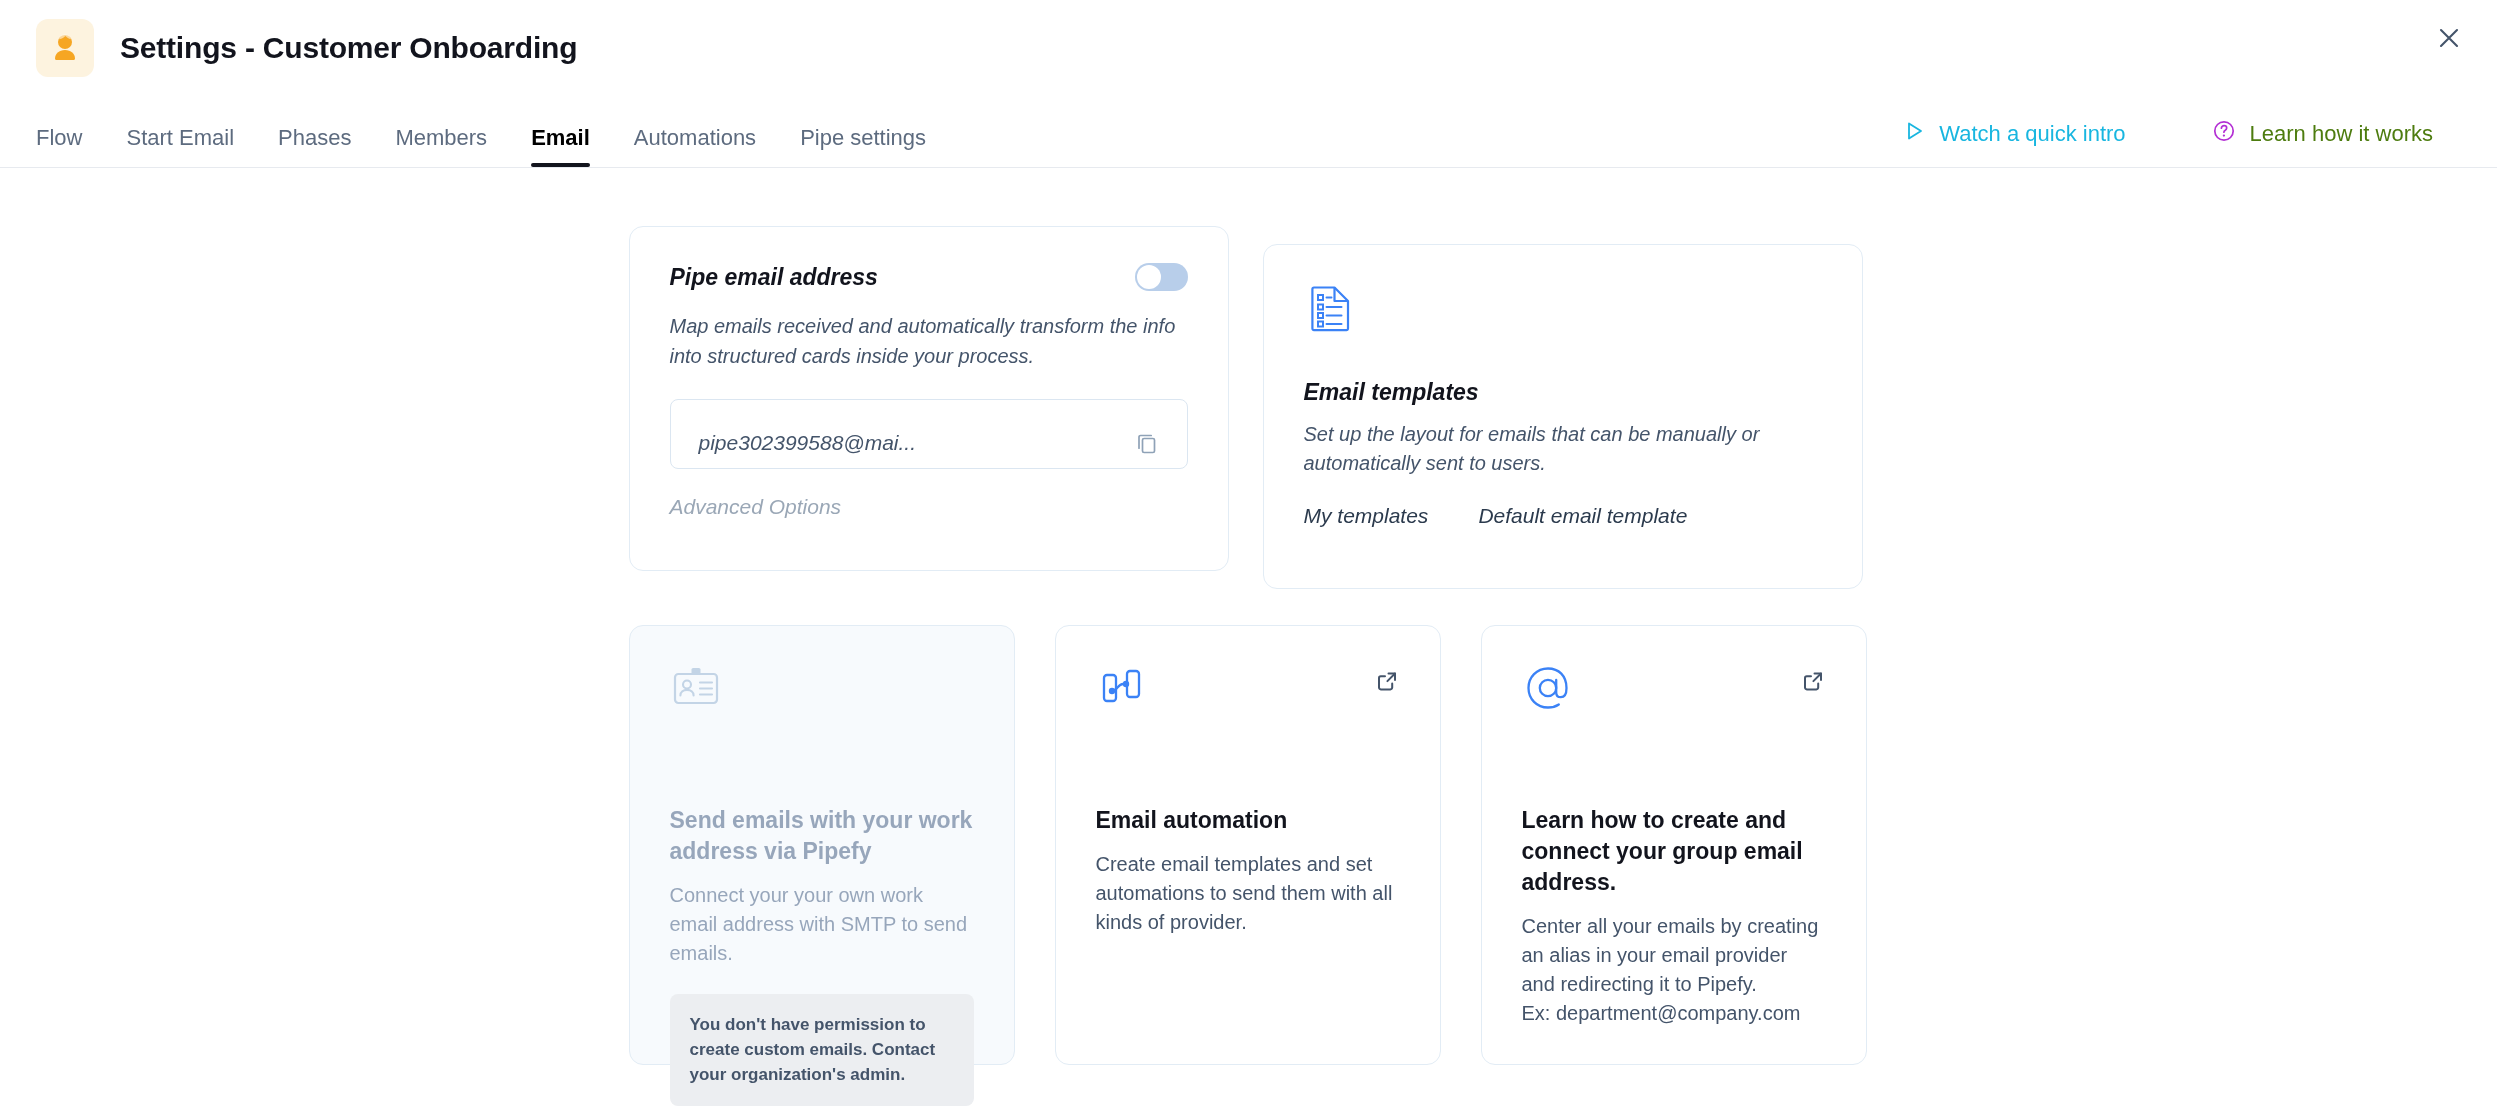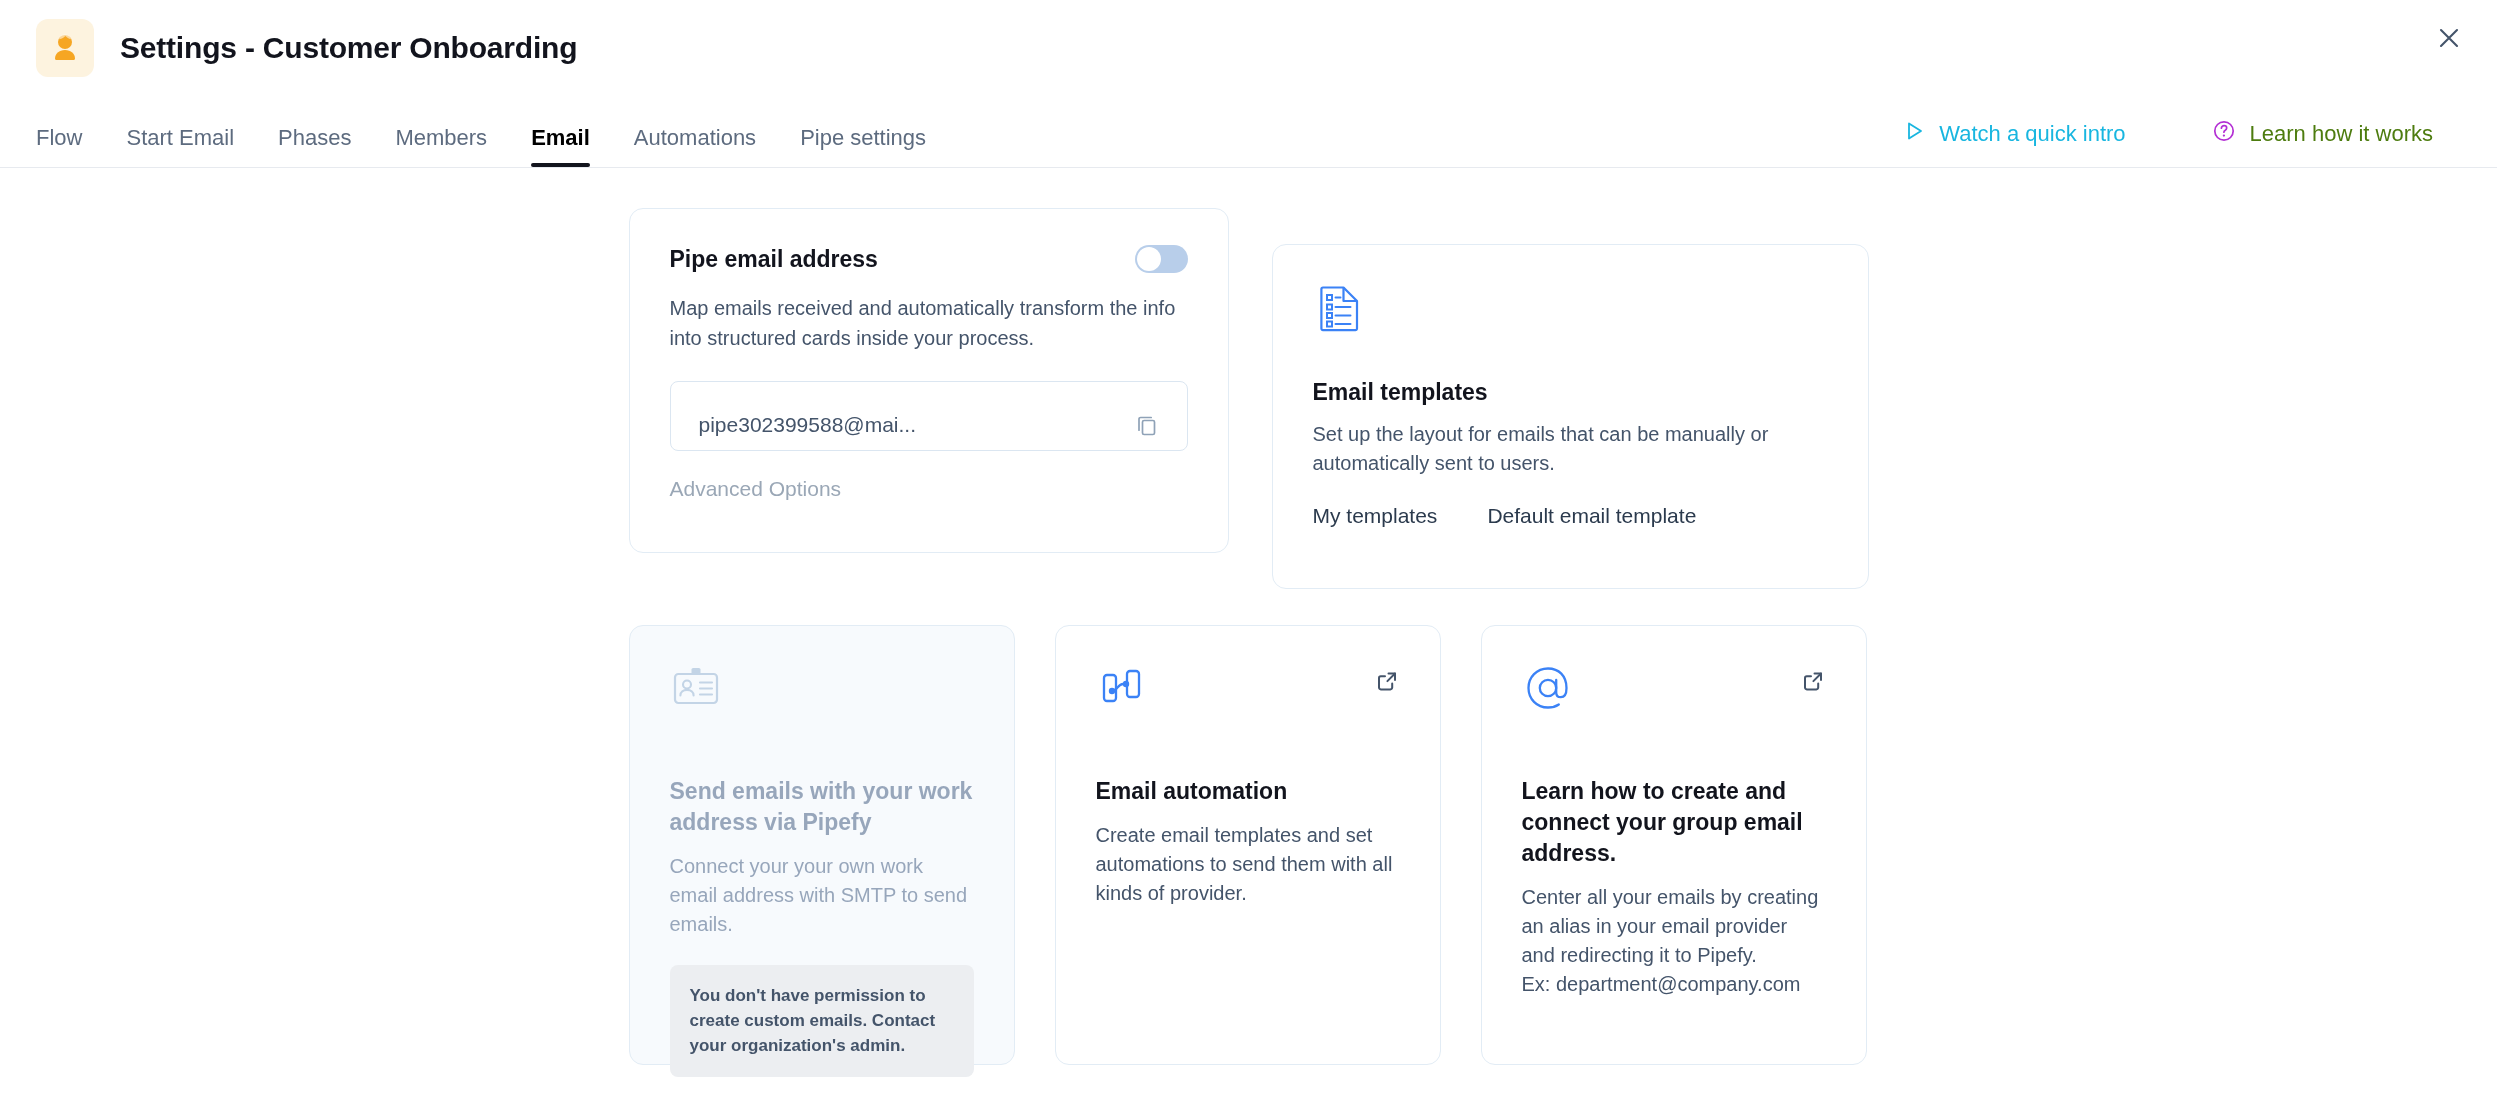--- a/index.html
+++ b/index.html
@@ -116,22 +116,23 @@
     height: calc(1115px - 96px - 72px);
     padding-top: 40px;
   }
   .cards-wrap {
     width: 1240px;
     margin: 0 auto;
   }
 
   .row-top {
     display: flex;
-    gap: 43px;
-    align-items: flex-start;
+    gap: 34px;
+    align-items: center;
+    font-style: italic;
   }
   .row-bottom {
     display: flex;
     gap: 40px;
     align-items: flex-start;
     margin-top: 36px;
   }
 
   .card {
     background: #ffffff;
@@ -265,21 +266,21 @@
     top: 38px;
     right: 36px;
     width: 34px;
     height: 34px;
     display: flex;
     align-items: center;
     justify-content: center;
     cursor: pointer;
   }
   .card-h-sm {
-    margin-top: 58px;
+    margin-top: 87px;
     font-size: 23px;
     font-weight: bold;
     line-height: 1.35;
     color: #12141d;
   }
   .card-p-sm {
     margin-top: 14px;
     font-size: 20px;
     line-height: 1.45;
     color: #44546a;

